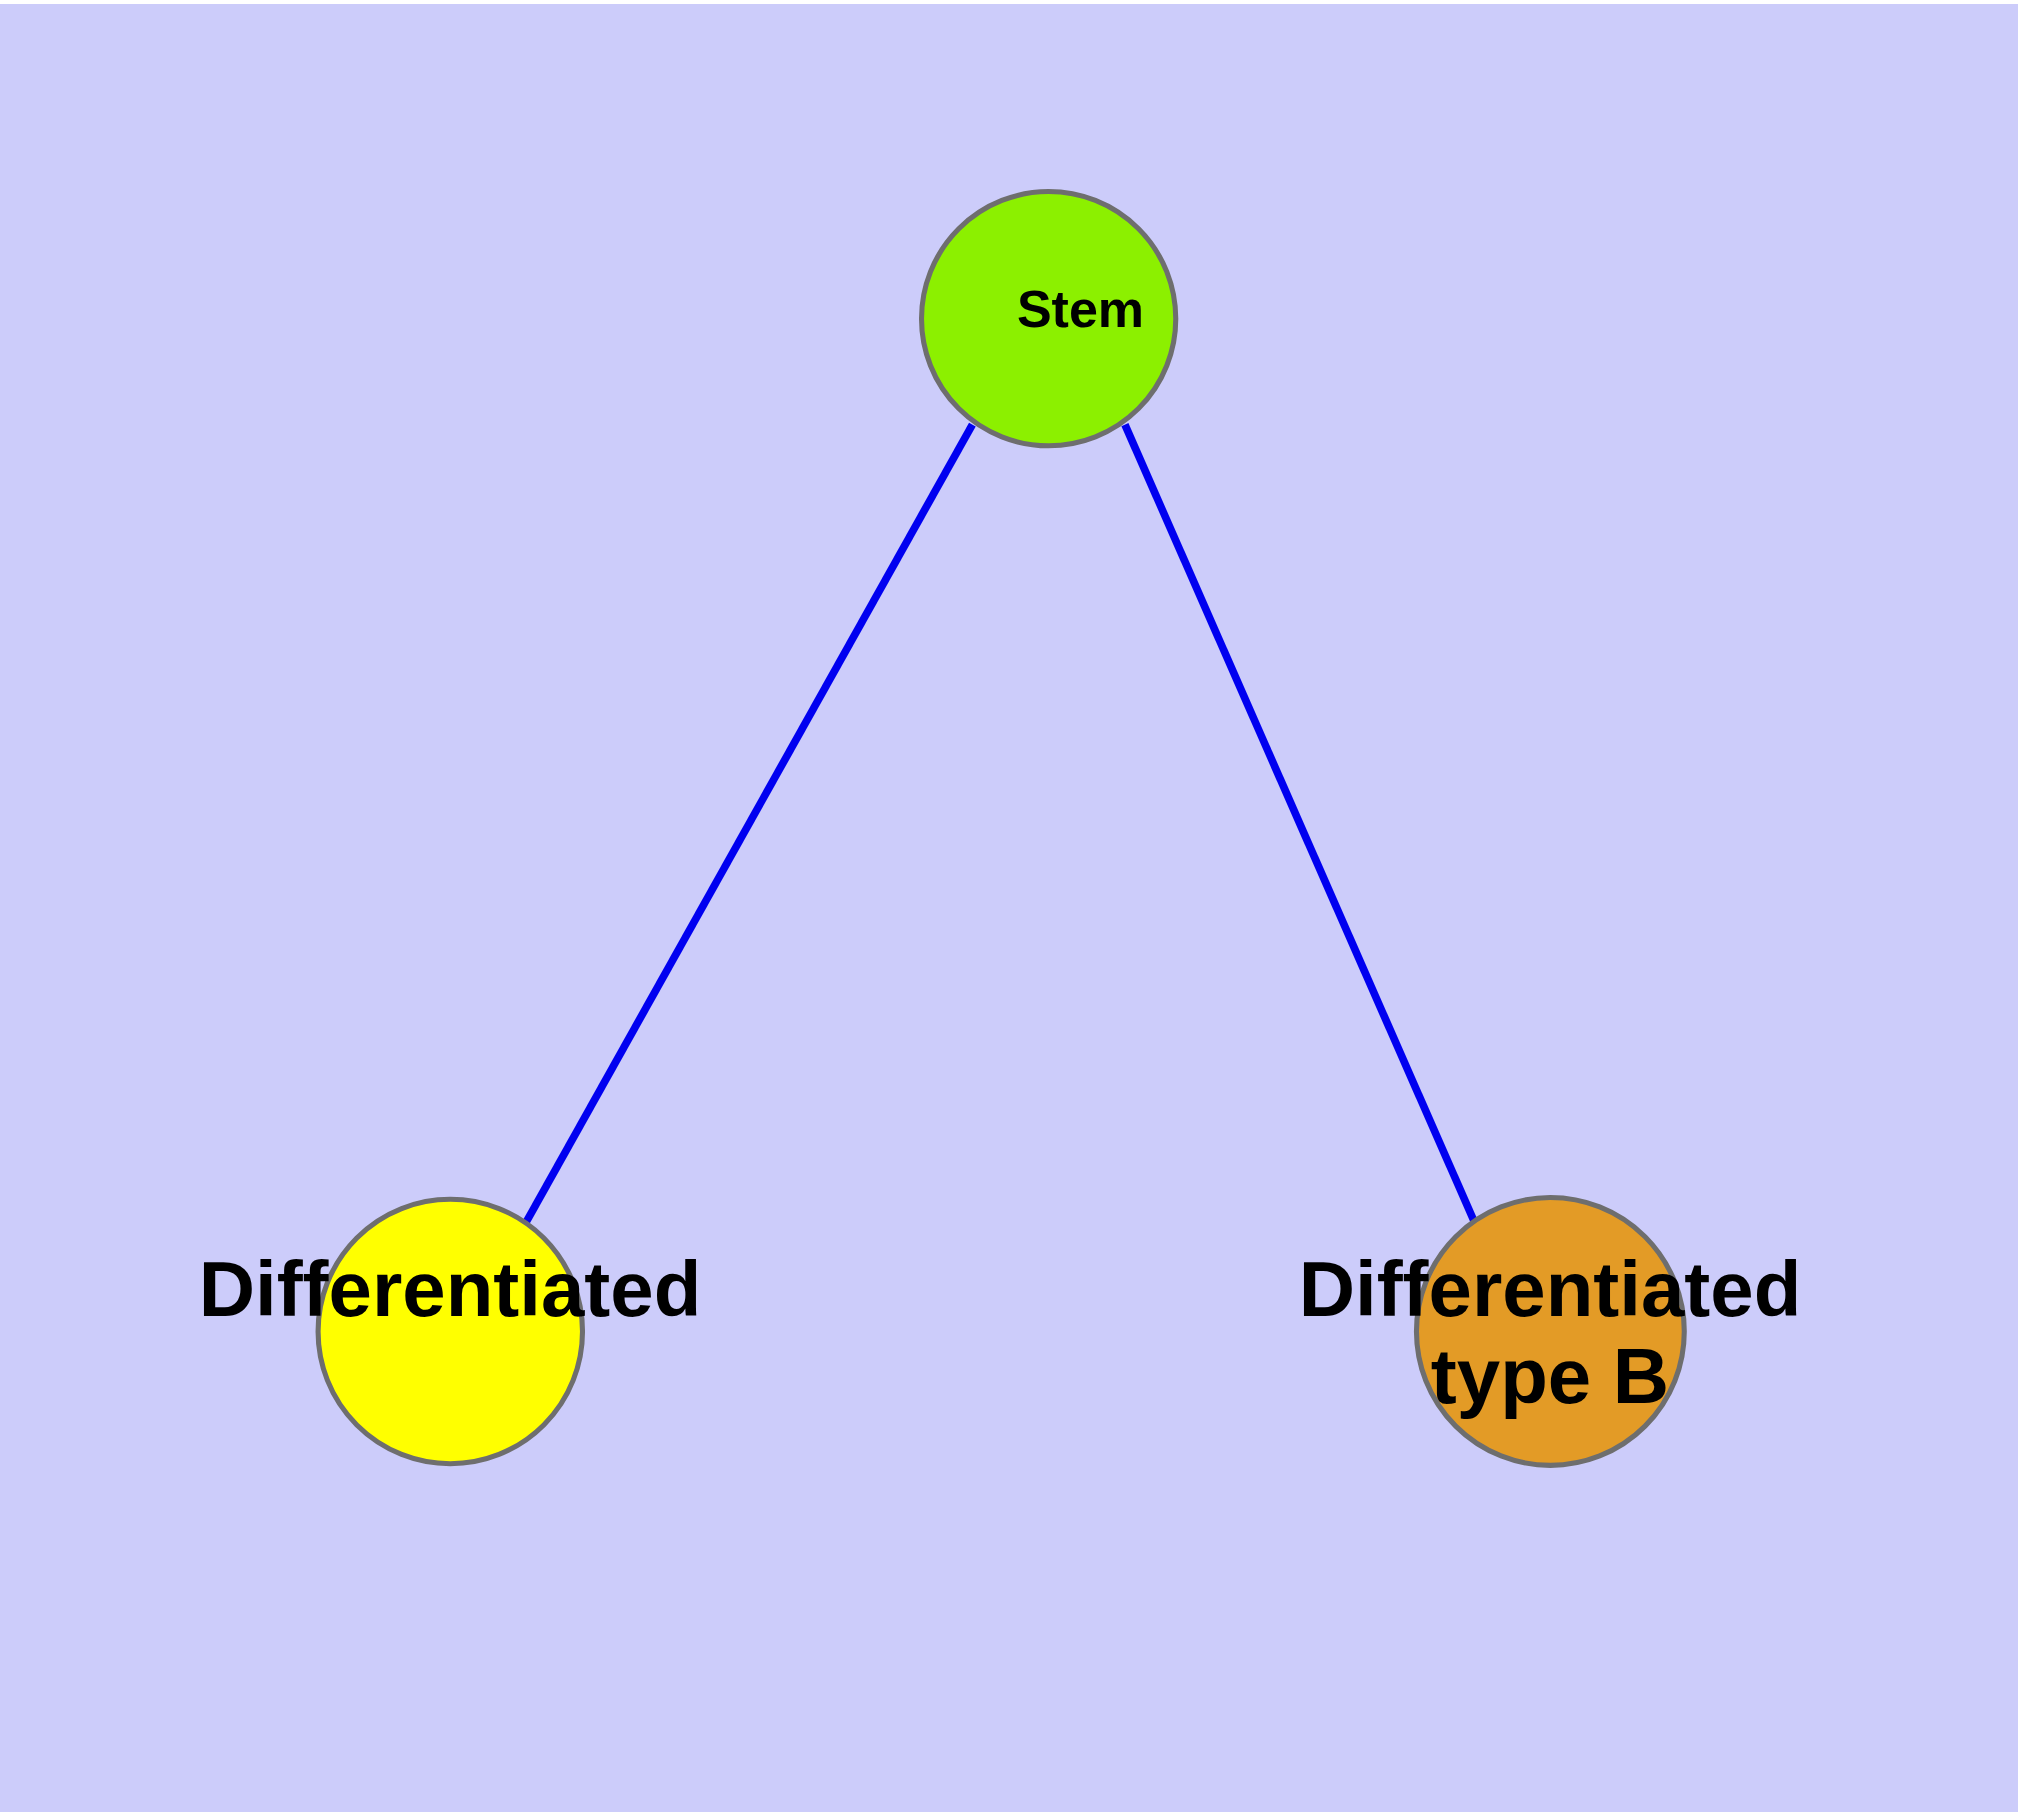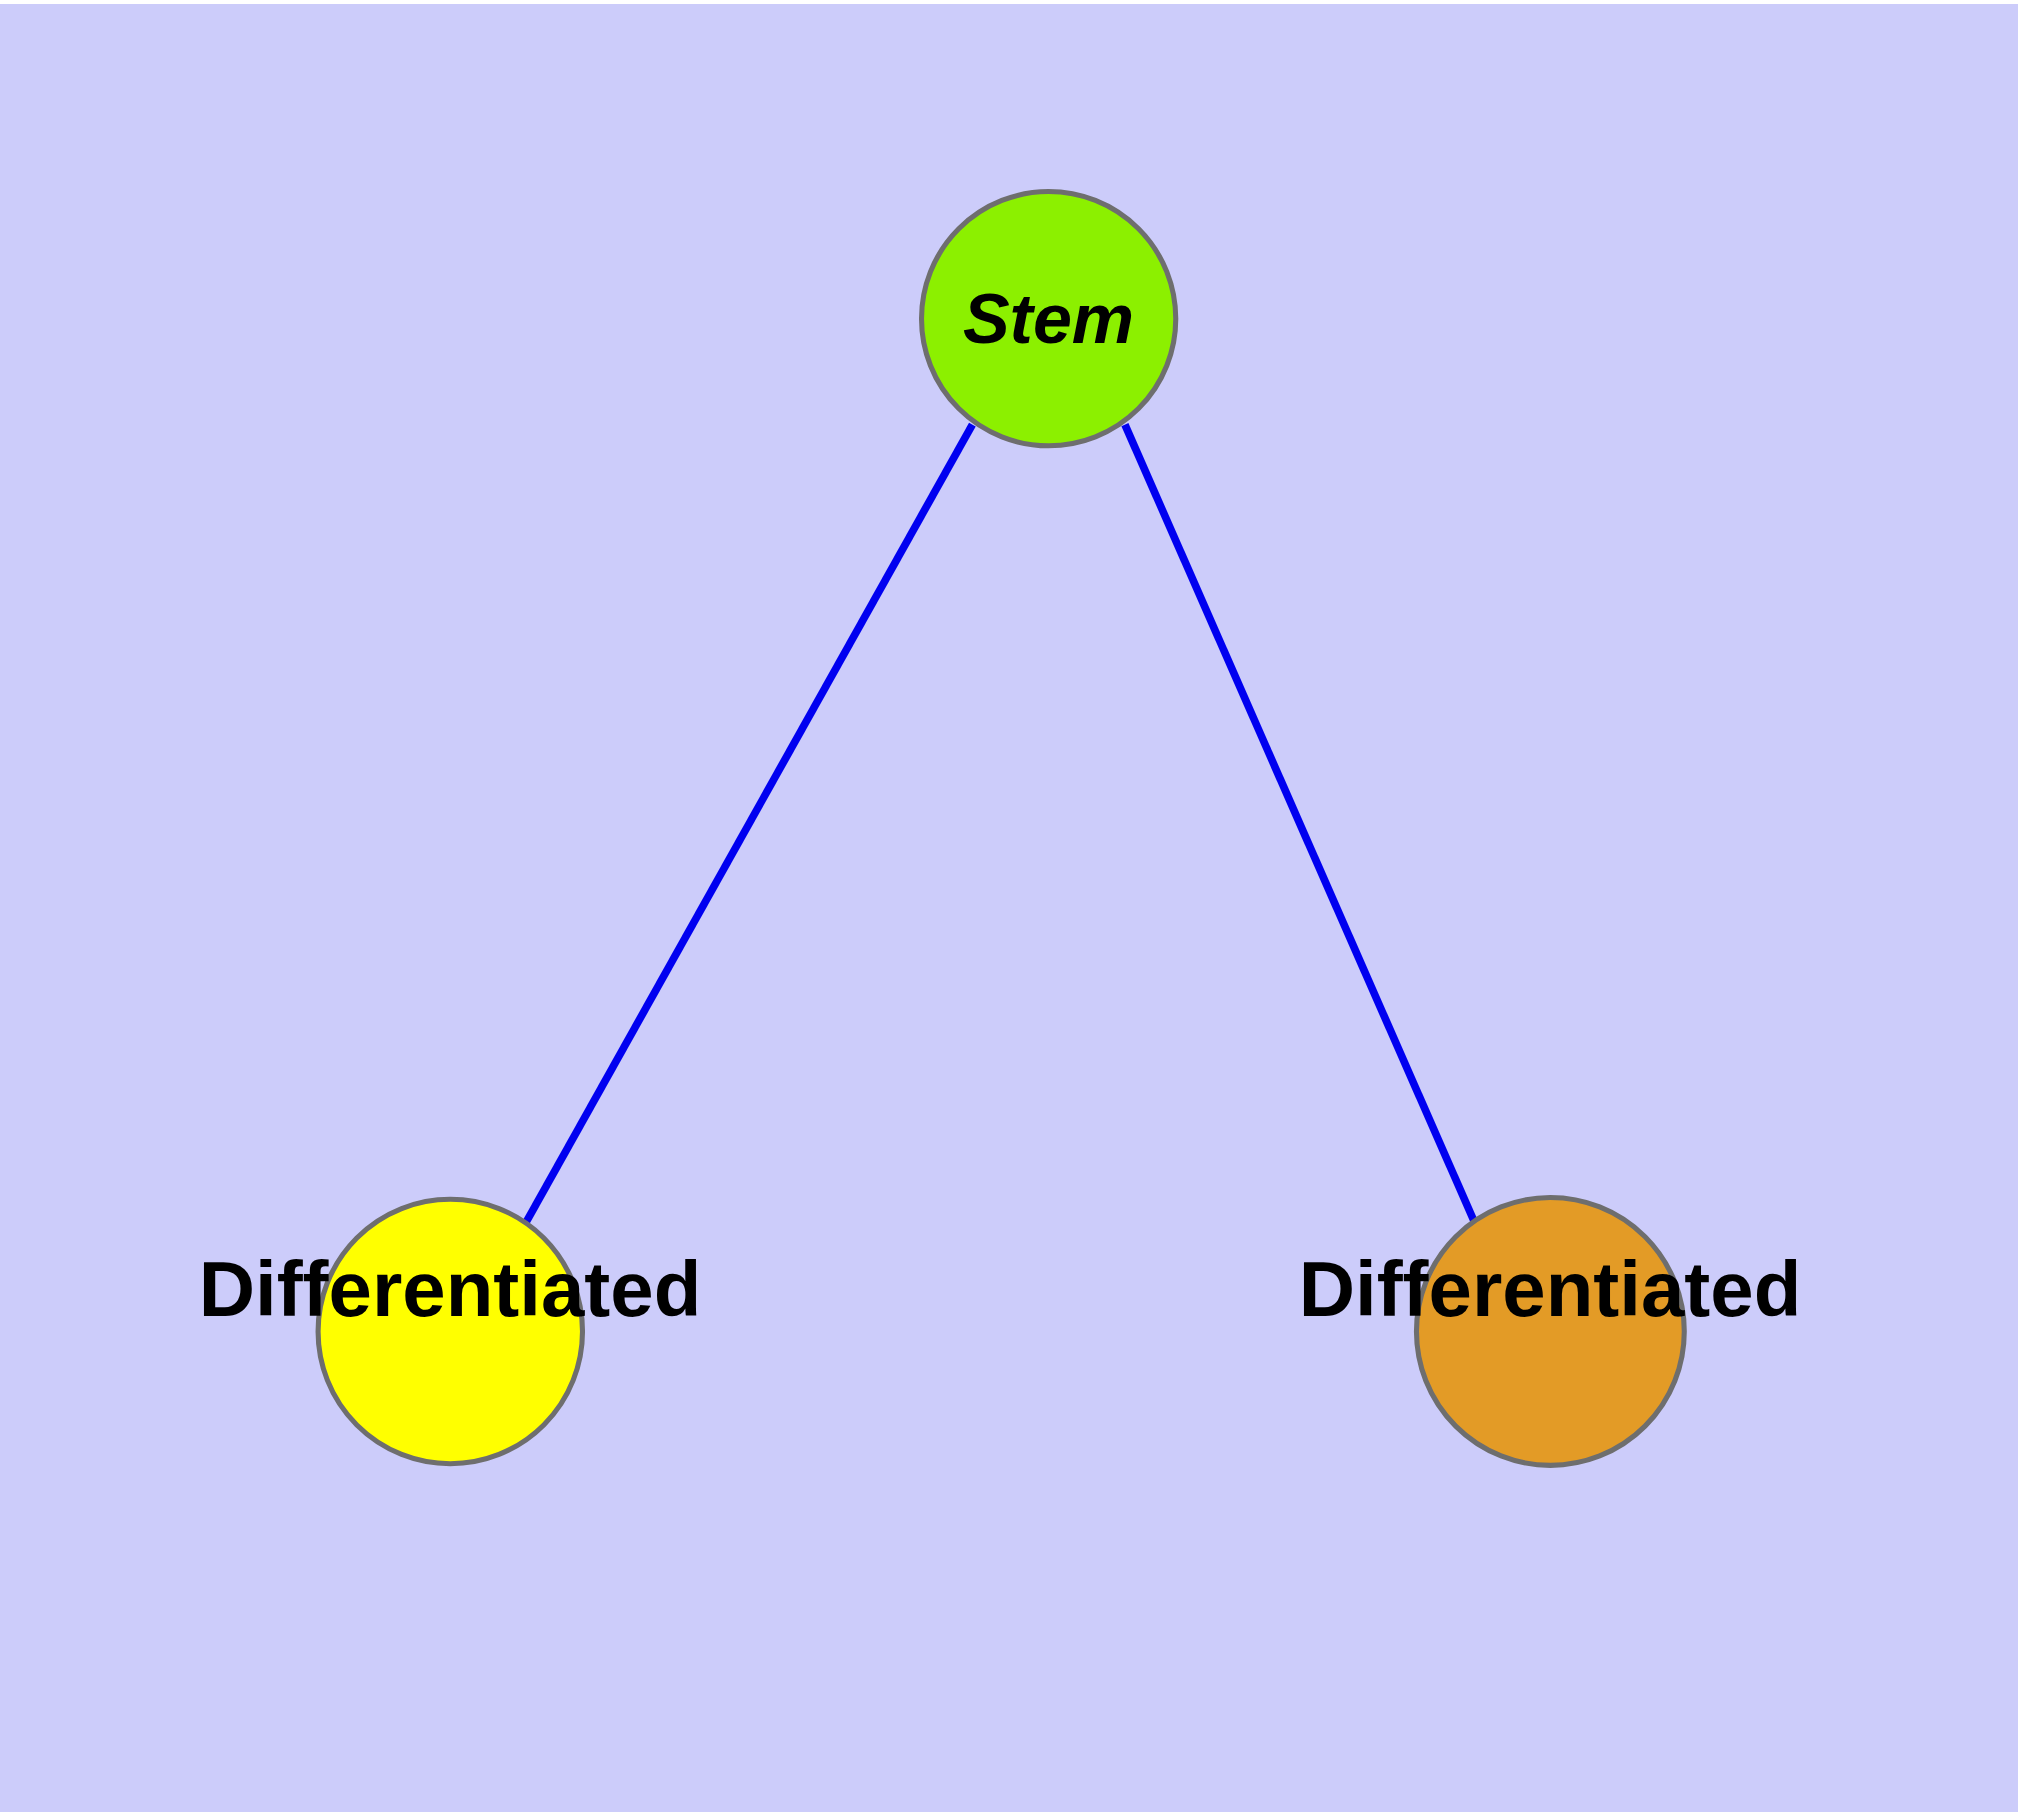--- a/index.html
+++ b/index.html
@@ -34,25 +34,24 @@
     position: absolute;
     text-align: center;
     color: #000000;
     font-weight: bold;
     line-height: 1.12;
     white-space: pre;
     pointer-events: none;
     font-family: "Liberation Sans", sans-serif;
   }
   #label-stem {
-    left: 794px;
+    left: 826px;
     top: 280px;
     width: 509px;
-    font-size: 70px;
-    font-style: italic;
+    font-size: 52px;
   }
   #label-diff-a {
     left: 111px;
     top: 1246px;
     width: 678px;
     font-size: 78px;
   }
   #label-diff-b {
     left: 1211px;
     top: 1246px;
@@ -78,16 +77,16 @@
       <circle cx="1237" cy="376" r="150" fill="#8cf000" stroke="#6e6e6e" stroke-width="6"></circle>
       <circle cx="531" cy="1571" r="156" fill="#ffff00" stroke="#6e6e6e" stroke-width="6"></circle>
       <circle cx="1829" cy="1571" r="158" fill="#e39b26" stroke="#6e6e6e" stroke-width="6"></circle>
     </g>
   </svg>
 
   <div class="node-label" id="label-stem">Stem</div>
 
   <div class="node-label" id="label-diff-a"><span>Differentiated</span><br></div>
 
-  <div class="node-label" id="label-diff-b"><span>Differentiated</span><br></div>
+  <div class="node-label" id="label-diff-b"><span>Differentiated</span><br><span>type B</span></div>
 
 </div>
 
 
 </body></html>

